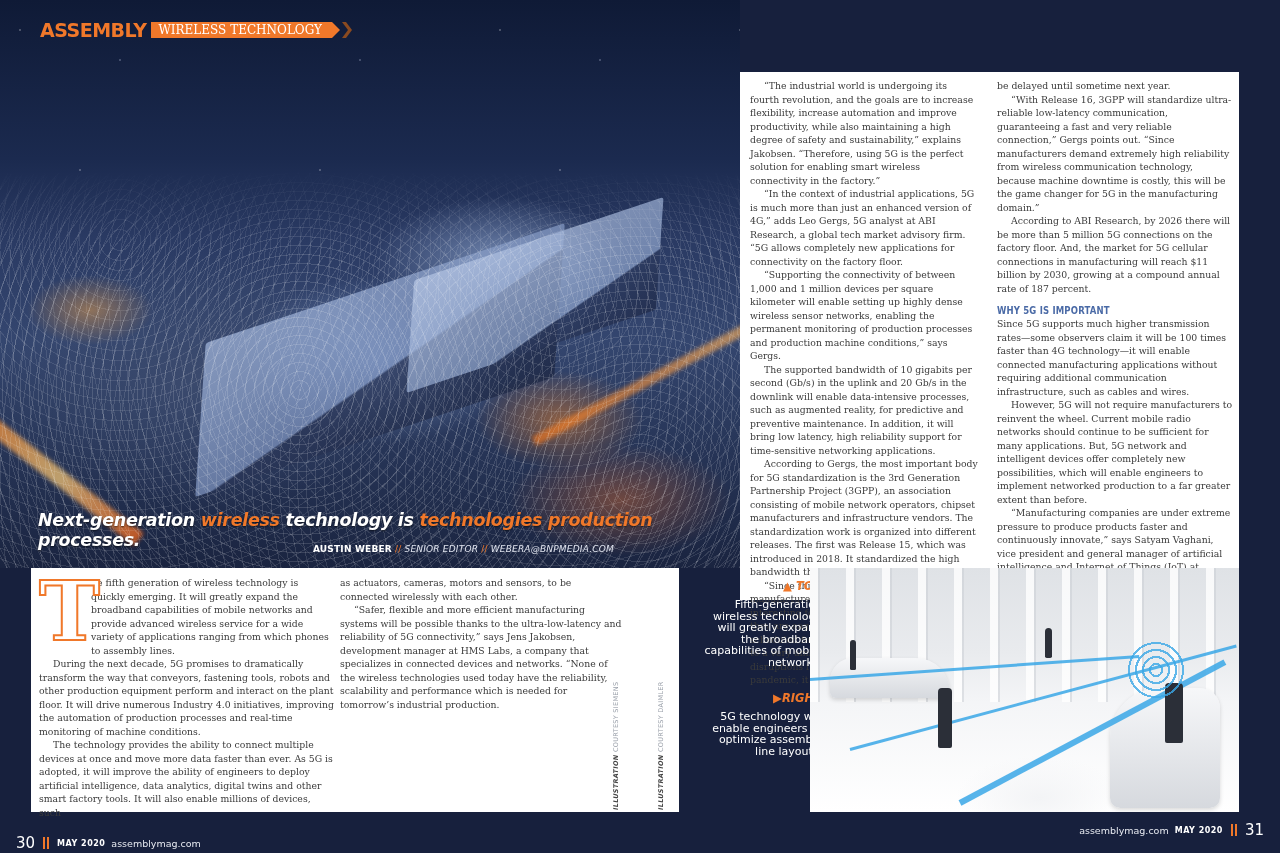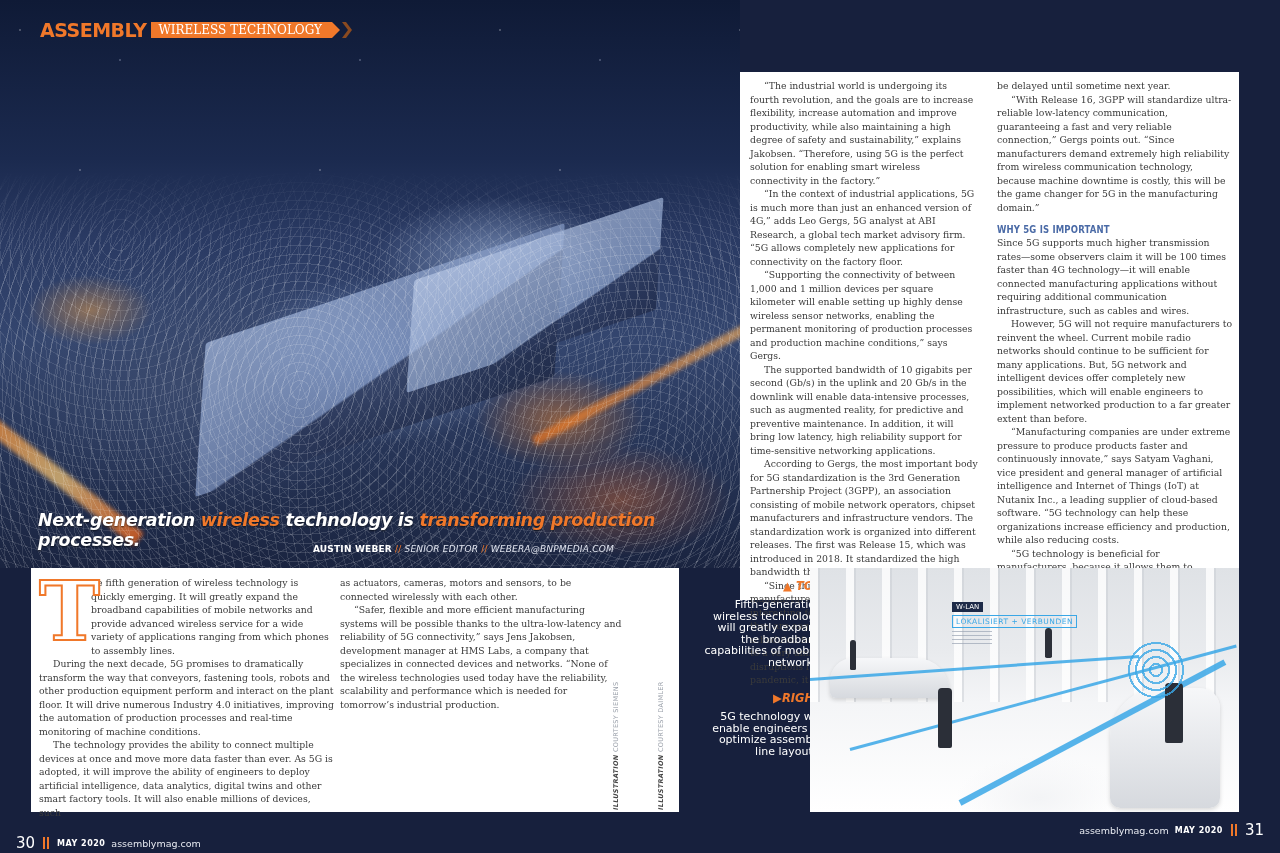--- a/index.html
+++ b/index.html
@@ -201,40 +201,41 @@
   <div class="rings"></div>
 
   <div class="section-tag">
     <span class="brand">ASSEMBLY</span>
     <span class="topic">WIRELESS TECHNOLOGY</span>
     <span class="chev"></span>
   </div>
 
 
   <div class="deck">
-    <span>Next-generation </span><span class="hl">wireless</span><span> technology is </span><span class="hl">transforming production</span><span> processes.</span>
+    <span>Next-generation </span><span class="hl">wireless</span><span> technology is </span><span class="hl">technologies production</span><span> processes.</span>
   </div>
 
   <div class="byline">
     <span class="name">AUSTIN WEBER</span><span class="sep">//</span><span class="role">SENIOR EDITOR</span><span class="sep">//</span><span class="role">WEBERA@BNPMEDIA.COM</span>
   </div>
 </div>
 
 <div class="panel panel-right">
   <div class="body-col col-r1">
     <p>“The industrial world is undergoing its fourth revolution, and the goals are to increase flexibility, increase automation and improve productivity, while also maintaining a high degree of safety and sustainability,” explains Jakobsen. “Therefore, using 5G is the perfect solution for enabling smart wireless connectivity in the factory.”</p>
     <p>“In the context of industrial applications, 5G is much more than just an enhanced version of 4G,” adds Leo Gergs, 5G analyst at ABI Research, a global tech market advisory firm. “5G allows completely new applications for connectivity on the factory floor.</p>
     <p>“Supporting the connectivity of between 1,000 and 1 million devices per square kilometer will enable setting up highly dense wireless sensor networks, enabling the permanent monitoring of production processes and production machine conditions,” says Gergs.</p>
     <p>The supported bandwidth of 10 gigabits per second (Gb/s) in the uplink and 20 Gb/s in the downlink will enable data-intensive processes, such as augmented reality, for predictive and preventive maintenance. In addition, it will bring low latency, high reliability support for time-sensitive networking applications.</p>
     <p>According to Gergs, the most important body for 5G standardization is the 3rd Generation Partnership Project (3GPP), an association consisting of mobile network operators, chipset manufacturers and infrastructure vendors. The standardization work is organized into different releases. The first was Release 15, which was introduced in 2018. It standardized the high bandwidth that 5G is aiming to deliver.</p>
     <p>“Since this is not the main concern for manufacturers, the current state of 5G is not interesting for them,” says Gergs. “Instead, they are eagerly waiting Release 16, which was scheduled for launch this month. However, due to a very ambitious timeline, as well as global disruptions following the coronavirus pandemic, it is highly likely that this will</p>
   </div>
   <div class="body-col col-r2">
     <p class="noindent">be delayed until sometime next year.</p>
     <p>“With Release 16, 3GPP will standardize ultra-reliable low-latency communication, guaranteeing a fast and very reliable connection,” Gergs points out. “Since manufacturers demand extremely high reliability from wireless communication technology, because machine downtime is costly, this will be the game changer for 5G in the manufacturing domain.”</p>
+    <p>According to ABI Research, by 2026 there will be more than 5 million 5G connections on the factory floor. And, the market for 5G cellular connections in manufacturing will reach $11 billion by 2030, growing at a compound annual rate of 187 percent.</p>
     <h3>WHY 5G IS IMPORTANT</h3>
     <p class="noindent">Since 5G supports much higher transmission rates—some observers claim it will be 100 times faster than 4G technology—it will enable connected manufacturing applications without requiring additional communication infrastructure, such as cables and wires.</p>
     <p>However, 5G will not require manufacturers to reinvent the wheel. Current mobile radio networks should continue to be sufficient for many applications. But, 5G network and intelligent devices offer completely new possibilities, which will enable engineers to implement networked production to a far greater extent than before.</p>
     <p>“Manufacturing companies are under extreme pressure to produce products faster and continuously innovate,” says Satyam Vaghani, vice president and general manager of artificial intelligence and Internet of Things (IoT) at Nutanix Inc., a leading supplier of cloud-based software. “5G technology can help these organizations increase efficiency and production, while also reducing costs.</p>
     <p>“5G technology is beneficial for manufacturers, because it allows them to optimize the factory floor</p>
   </div>
 </div>
 
 <div class="panel panel-bottom">
   <div class="body-col col-b1">
@@ -274,25 +275,20 @@
   <div class="car car1"></div>
   <div class="car car2"></div>
   <div class="beam b1"></div>
   <div class="beam b2"></div>
   <div class="beam b3"></div>
   <div class="person p1"></div>
   <div class="person p2"></div>
   <div class="person p3"></div>
   <div class="person p4"></div>
   <div class="rings-blue"></div>
-  <div class="wlan">
-    <span class="tag">W-LAN</span>
-    <span class="sub">LOKALISIERT + VERBUNDEN</span>
-    <span class="tiny"></span>
-  </div>
 </div>
 
 <div class="footer footer-left">
   <span class="pg">30</span>
   <span class="bars"></span>
   <span class="date">MAY 2020</span>
   <span class="site">assemblymag.com</span>
 </div>
 <div class="footer footer-right">
   <span class="site">assemblymag.com</span>

